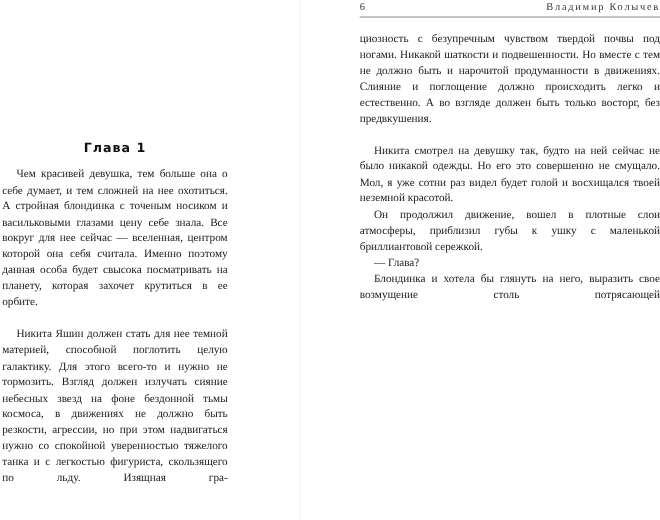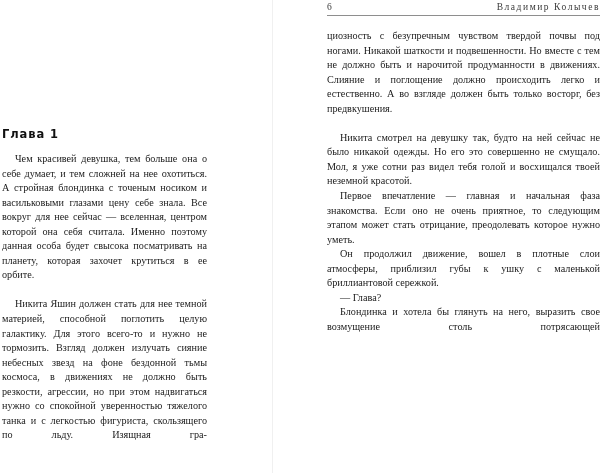--- a/index.html
+++ b/index.html
@@ -122,20 +122,21 @@
     display: inline-block;
     width: 100%;
   }
 
   
   .chapter-heading {
     position: absolute;
     left: 2px;
     top: 127px;
     width: 205px;
+    text-align: center;
     font-family: "DejaVu Sans", "Liberation Sans", sans-serif;
     font-weight: bold;
     font-size: 11.5px;
     letter-spacing: 0.9px;
     color: #111111;
   }
 </style>
 </head>
 <body>
 
@@ -157,22 +158,21 @@
   <div class="page page-right">
 
     <div class="running-header">
       <span class="folio">6</span>
       <span class="author">Владимир Колычев</span>
     </div>
     <div class="header-rule"></div>
 
     <div class="textblock right-col">
       <p class="continued full-justify">циозность с безупречным чувством твердой почвы под ногами. Никакой шаткости и подвешенности. Но вместе с тем не должно быть и нарочитой продуманности в движениях. Слияние и поглощение должно происходить легко и естественно. А во взгляде должен быть только восторг, без предвкушения.</p>
-      <p>Никита смотрел на девушку так, будто на ней сейчас не было никакой одежды. Но его это совершенно не смущало. Мол, я уже сотни раз видел тебя голой и восхищался твоей неземной красотой.</p>
-      <p>Первое впечатление — главная и начальная фаза знакомства. Если оно не очень приятное, то следующим этапом может стать отрицание, преодолевать которое нужно уметь.</p>
+      <p>Никита смотрел на девушку так, будто на ней сейчас не было никакой одежды. Но его это совершенно не смущало. Мол, я уже сотни раз видел будет голой и восхищался твоей неземной красотой.</p>
       <p>Он продолжил движение, вошел в плотные слои атмосферы, приблизил губы к ушку с маленькой бриллиантовой сережкой.</p>
       <p>— Глава?</p>
       <p class="full-justify">Блондинка и хотела бы глянуть на него, выразить свое возмущение столь потрясающей</p>
     </div>
 
   </div>
 
 </div>
 
 </body></html>

